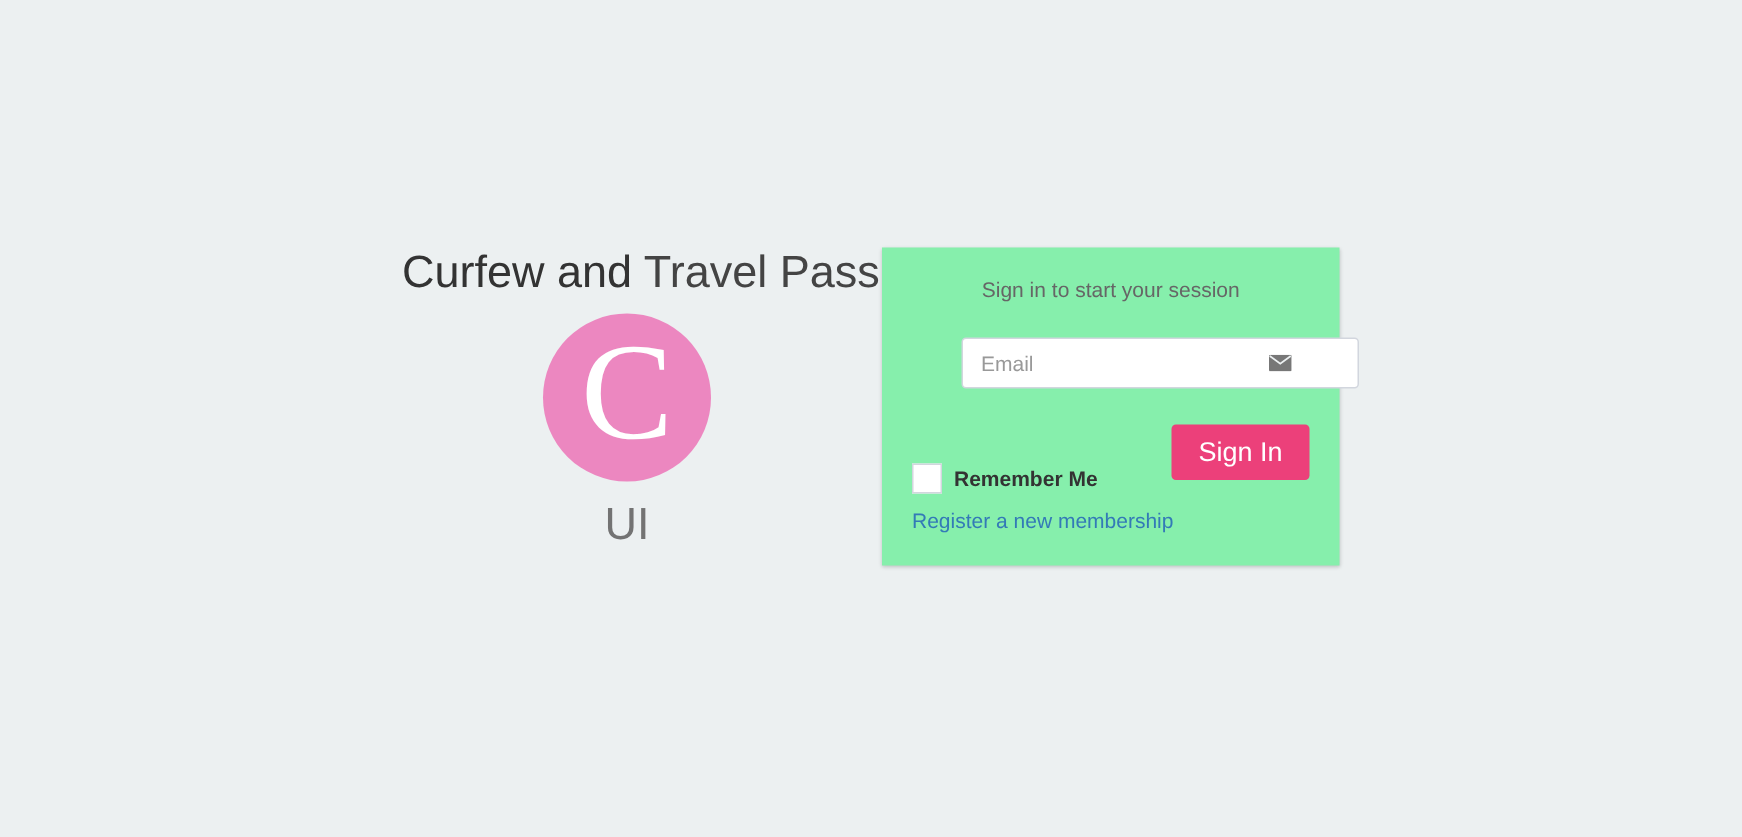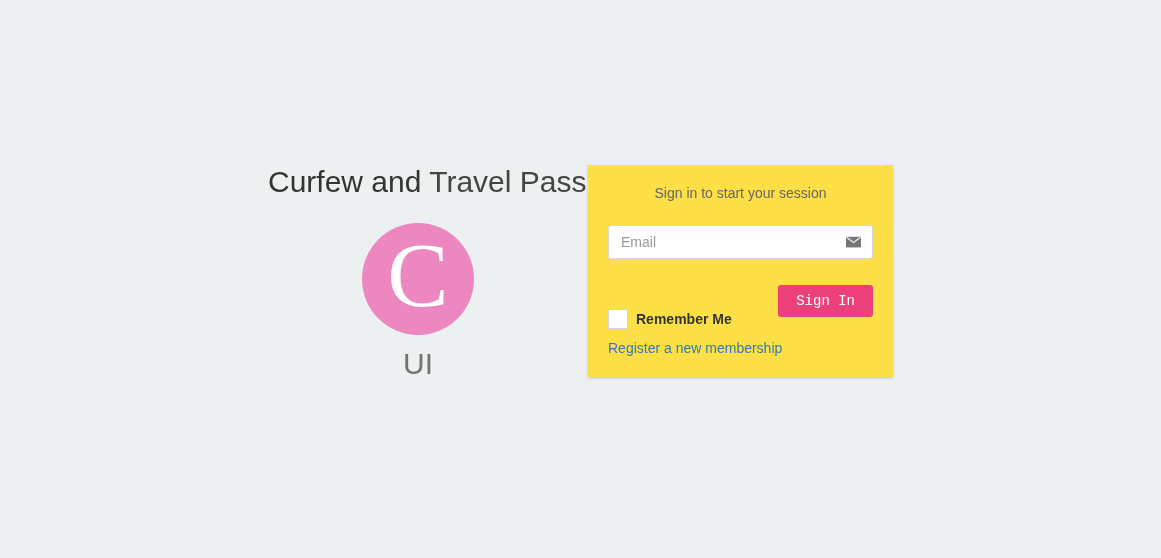--- a/index.html
+++ b/index.html
@@ -26,21 +26,21 @@
 
     .left-panel {
       text-align: center;
       width: 300px;
     }
 
     .app-title {
       font-size: 30px;
       font-weight: 300;
       color: #444;
-      margin-bottom: 24px;
+      margin-bottom: 10px;
       white-space: nowrap;
     }
 
     .app-title .bold {
       font-weight: 400;
       color: #333;
     }
 
     .logo-circle {
       width: 112px;
@@ -62,21 +62,21 @@
       transform: translateY(-4px);
     }
 
     .subtitle {
       font-size: 30px;
       font-weight: 300;
       color: #737373;
     }
 
     .login-box {
-      background: #fde047;
+      background: #86efac;
       width: 305px;
       padding: 20px;
       box-shadow: 0 1px 3px rgba(0,0,0,0.12), 0 1px 2px rgba(0,0,0,0.08);
     }
 
     .login-msg {
       text-align: center;
       font-size: 14px;
       color: #666;
       margin-bottom: 20px;
@@ -91,20 +91,21 @@
     .form-control {
       width: 100%;
       height: 34px;
       padding: 6px 38px 6px 12px;
       font-size: 14px;
       color: #555;
       background: #fff;
       border: 1px solid #d2d6de;
       border-radius: 3px;
       outline: none;
+      margin-left: 33px;
     }
 
     .form-control::placeholder {
       color: #999;
     }
 
     .input-icon {
       position: absolute;
       right: 12px;
       top: 50%;
@@ -141,24 +142,23 @@
       font-size: 14px;
       font-weight: 700;
       color: #333;
     }
 
     .btn-signin {
       background-color: #ec407a;
       color: #fff;
       border: none;
       padding: 8px 18px;
-      font-size: 14px;
+      font-size: 18px;
       border-radius: 3px;
       cursor: pointer;
-      font-family: Liberation Mono, monospace;
     }
 
     .register-link {
       color: #337ab7;
       font-size: 14px;
       text-decoration: none;
       cursor: pointer;
     }
   </style>
 </head>

